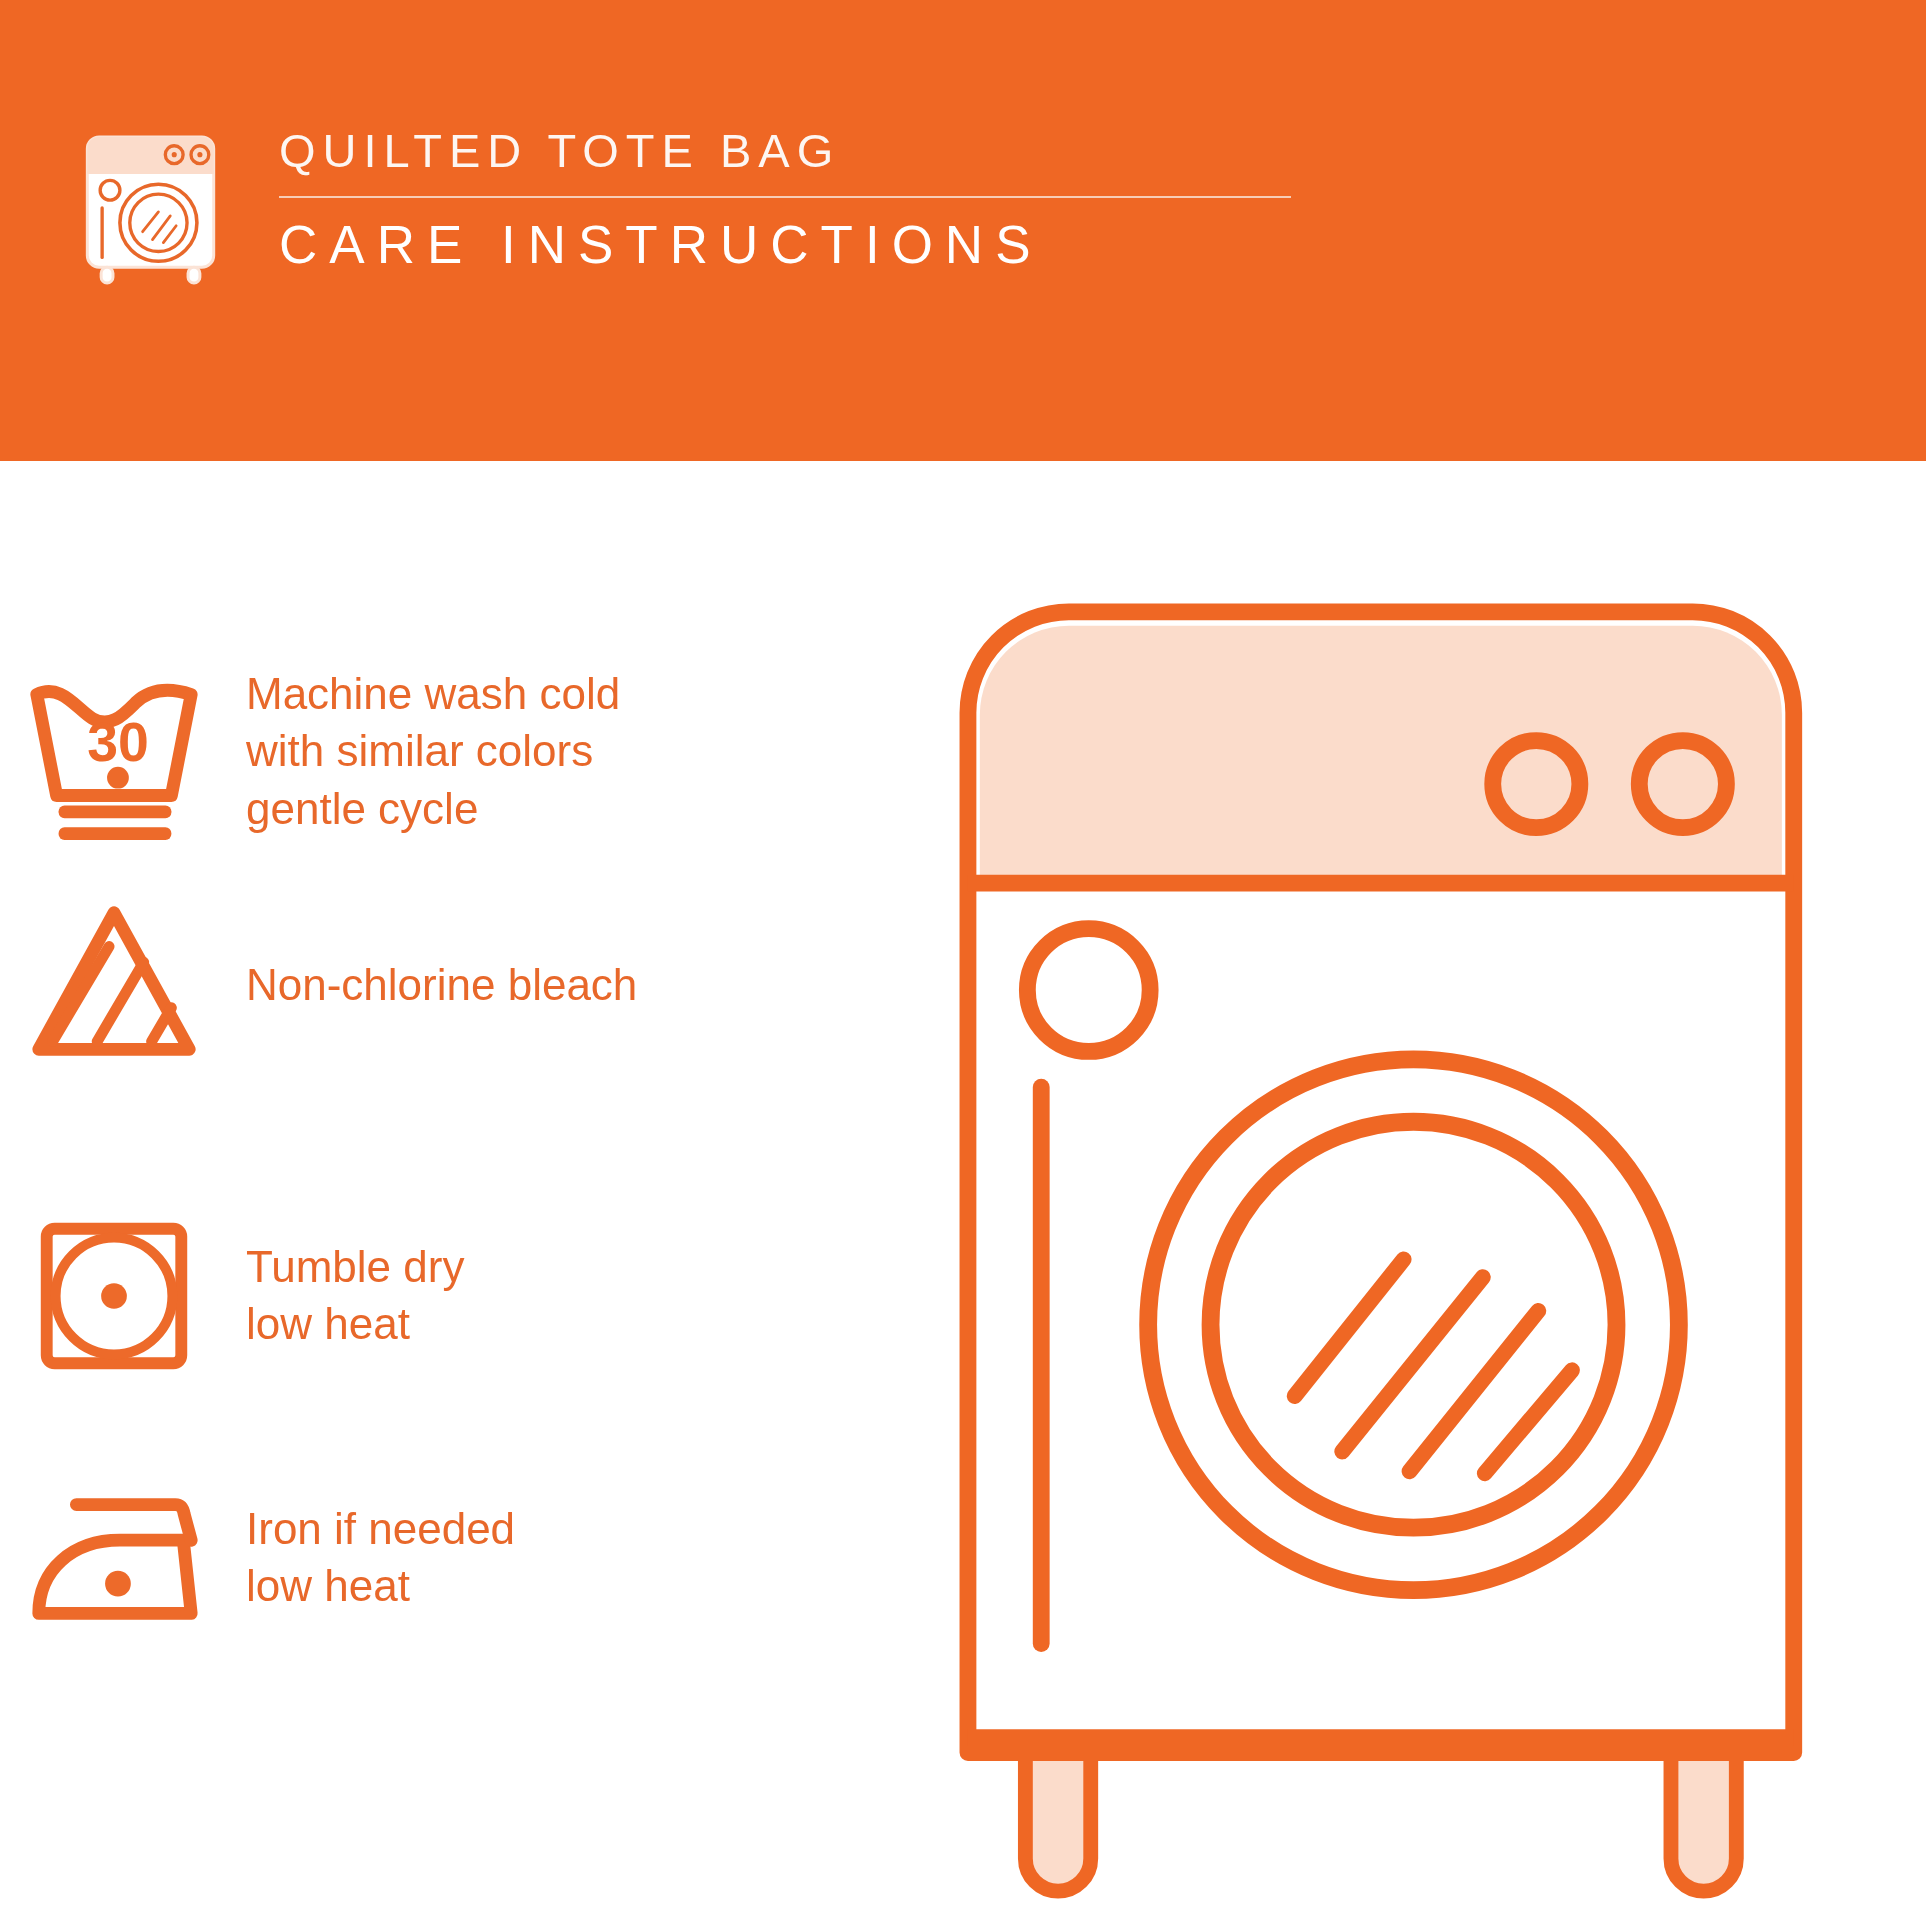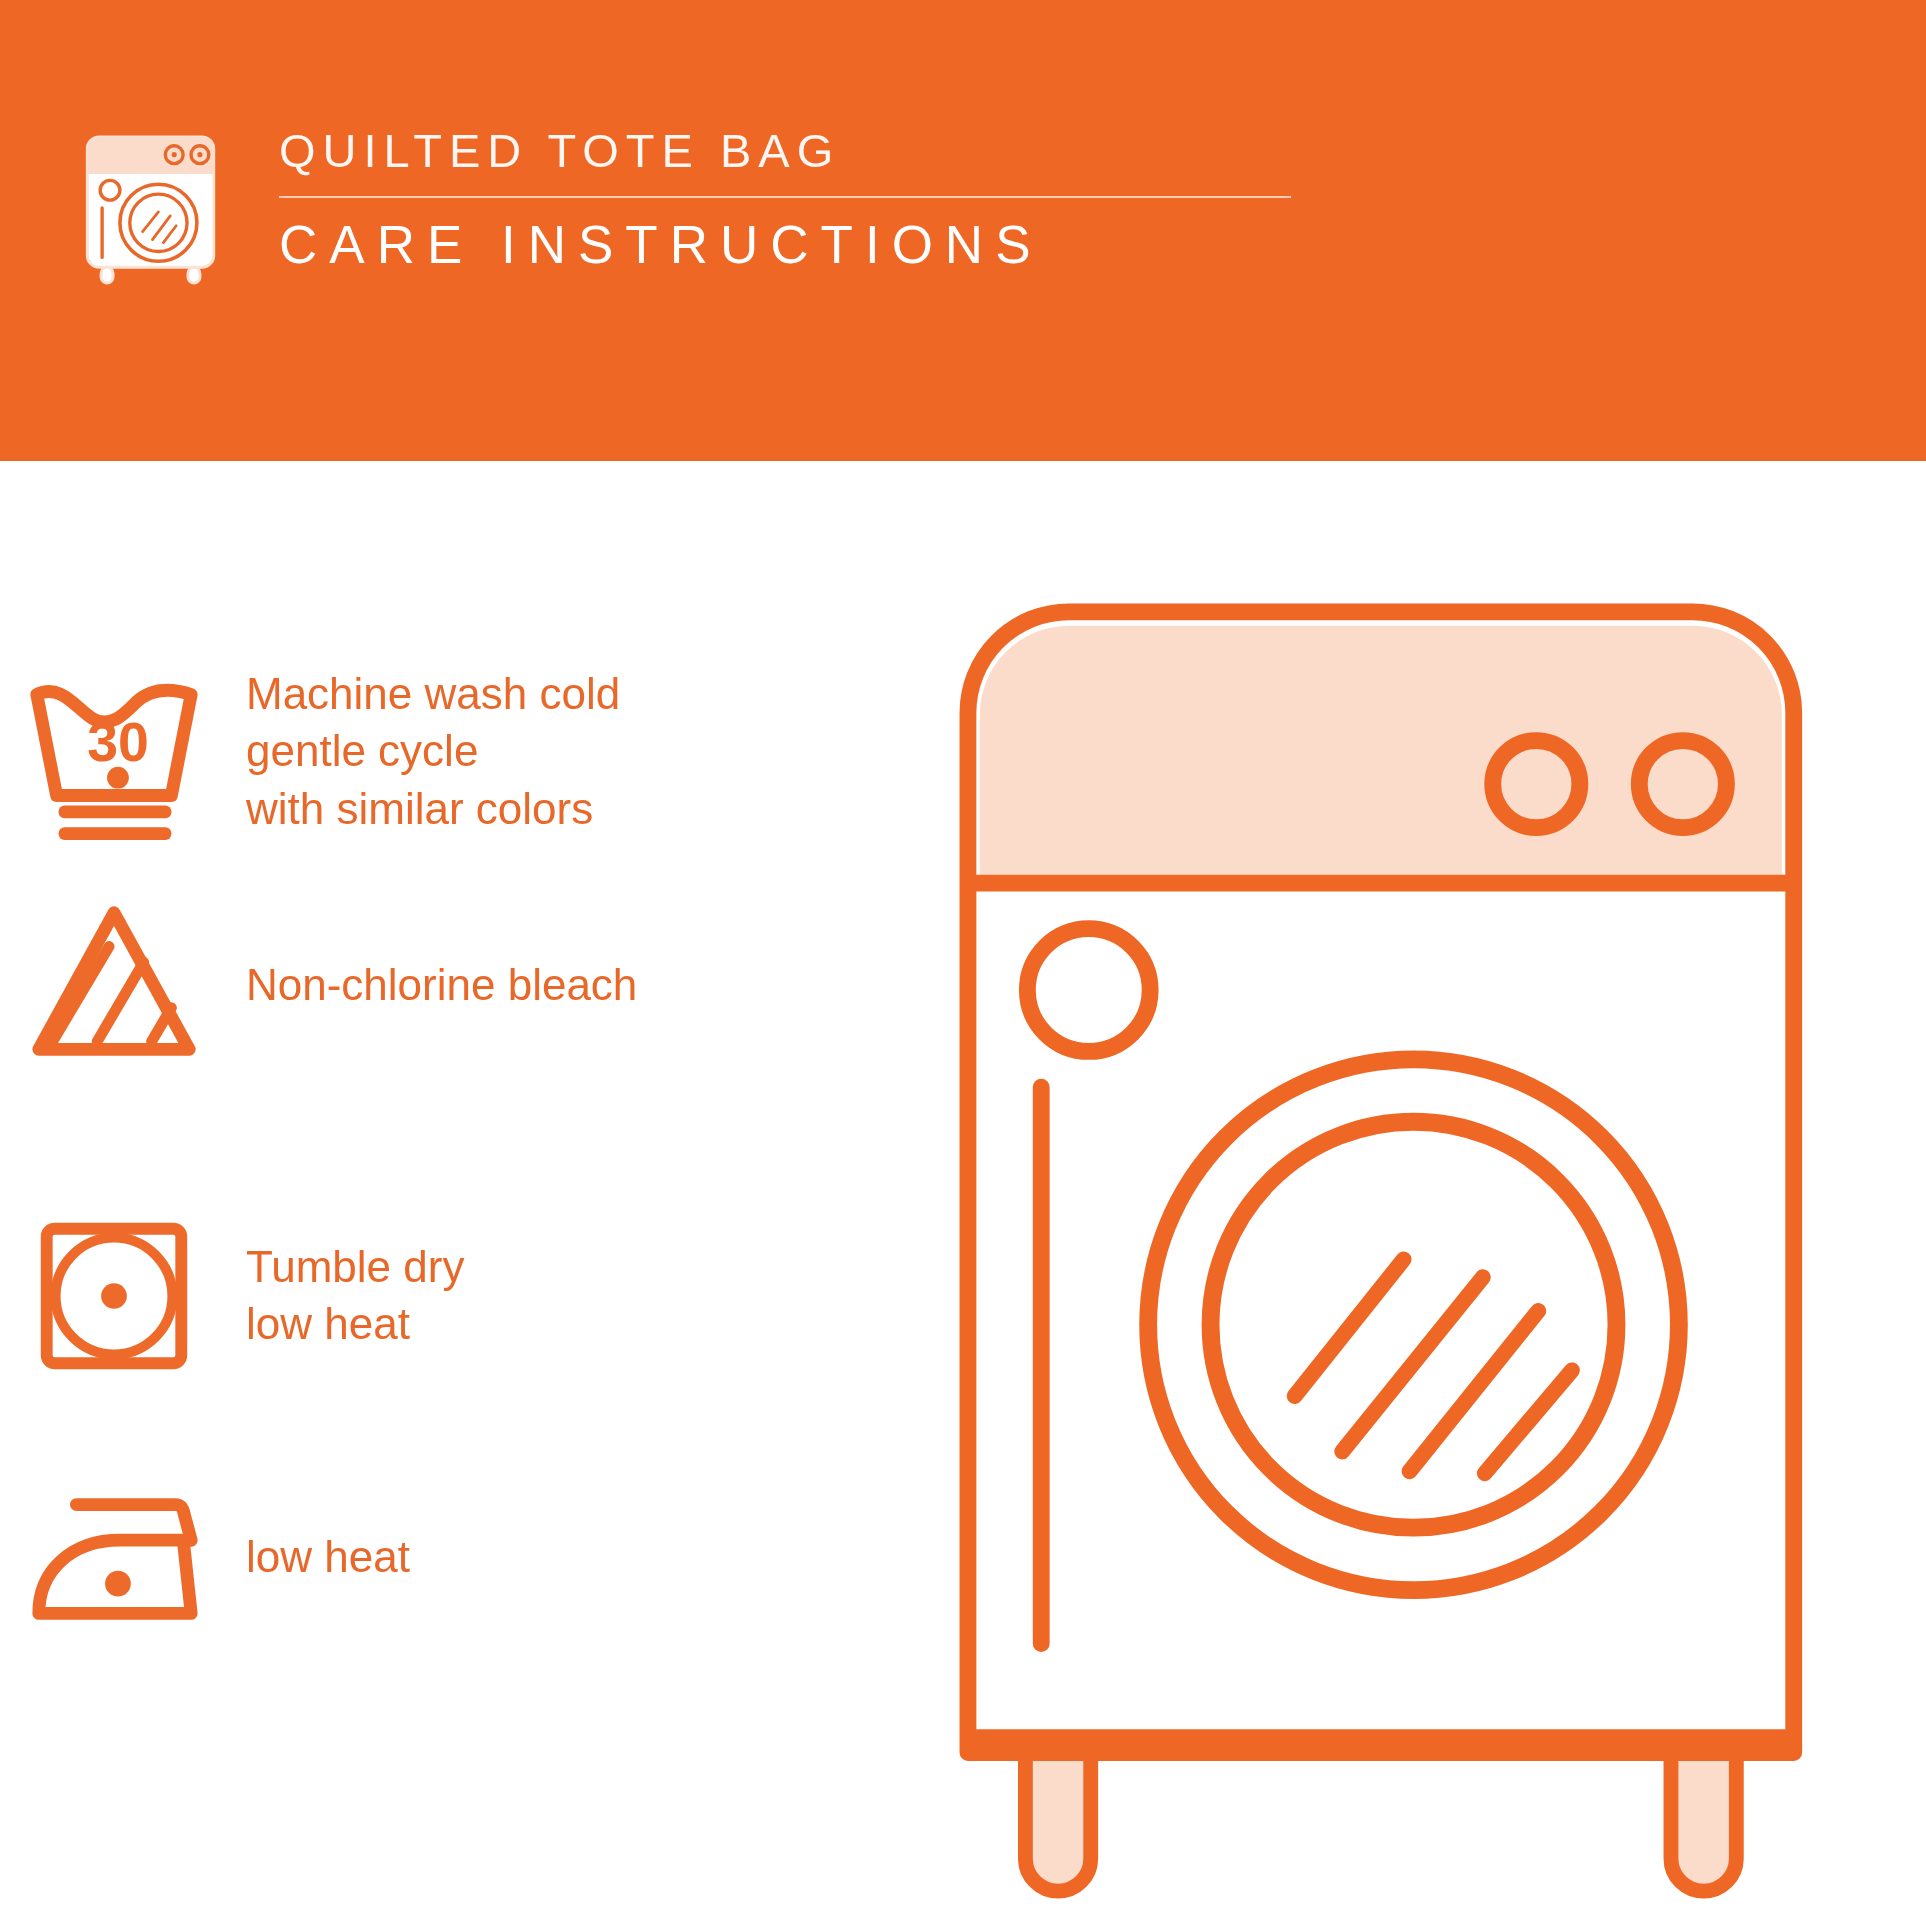--- a/index.html
+++ b/index.html
@@ -126,22 +126,22 @@
         <path d="M22 38 C 46 26 62 52 78 62 C 96 73 110 58 122 46 C 136 33 154 30 178 38
                  L 158 140 L 42 140 Z" fill="none" stroke="#ed6a2a" stroke-width="13" stroke-linejoin="round" stroke-linecap="round"></path>
         <text x="104" y="105" font-family="'Liberation Sans',sans-serif" font-size="56" font-weight="700" fill="#ed6a2a" text-anchor="middle">30</text>
         <circle cx="104" cy="122" r="11" fill="#ed6a2a"></circle>
         <rect x="44" y="150" width="114" height="13" rx="6" fill="#ed6a2a"></rect>
         <rect x="44" y="172" width="114" height="13" rx="6" fill="#ed6a2a"></rect>
       </svg>
     </div>
     <div class="care-text">
       <span class="ln">Machine wash cold</span>
+      <span class="ln">with similar colors</span>
       <span class="ln">gentle cycle</span>
-      <span class="ln">with similar colors</span>
     </div>
   </div>
 
   <div class="care-row" id="row-bleach">
     <div class="care-icon">
       <svg viewBox="0 0 200 190" width="198" height="188">
         <path d="M100 22 L 176 160 L 24 160 Z" fill="none" stroke="#ed6a2a" stroke-width="13" stroke-linejoin="round"></path>
         <line x1="95" y1="56" x2="38" y2="152" stroke="#ed6a2a" stroke-width="11" stroke-linecap="round"></line>
         <line x1="130" y1="72" x2="83" y2="152" stroke="#ed6a2a" stroke-width="11" stroke-linecap="round"></line>
         <line x1="158" y1="118" x2="138" y2="152" stroke="#ed6a2a" stroke-width="11" stroke-linecap="round"></line>
@@ -170,20 +170,21 @@
     <div class="care-icon">
       <svg viewBox="0 0 200 190" width="198" height="188">
 
         <path d="M24 152 C 24 108 58 78 106 78 L 170 78 L 178 152 Z" fill="none" stroke="#ed6a2a" stroke-width="13" stroke-linejoin="round" stroke-linecap="round"></path>
 
         <path d="M62 42 L 162 42 C 168 42 170 46 171 52 L 178 78" fill="none" stroke="#ed6a2a" stroke-width="13" stroke-linejoin="round" stroke-linecap="round"></path>
         <circle cx="104" cy="122" r="13" fill="#ed6a2a"></circle>
       </svg>
     </div>
     <div class="care-text">
+      <span class="ln">Iron if needed</span>
       <span class="ln">low heat</span>
     </div>
   </div>
 </div>
 
 <div id="machine">
   <svg viewBox="0 0 940 1320" width="931" height="1307">
 
     <rect x="76" y="1140" width="66" height="170" rx="33" ry="33" fill="#fbdccb" stroke="#ef6724" stroke-width="15"></rect>
     <rect x="728" y="1140" width="66" height="170" rx="33" ry="33" fill="#fbdccb" stroke="#ef6724" stroke-width="15"></rect>

